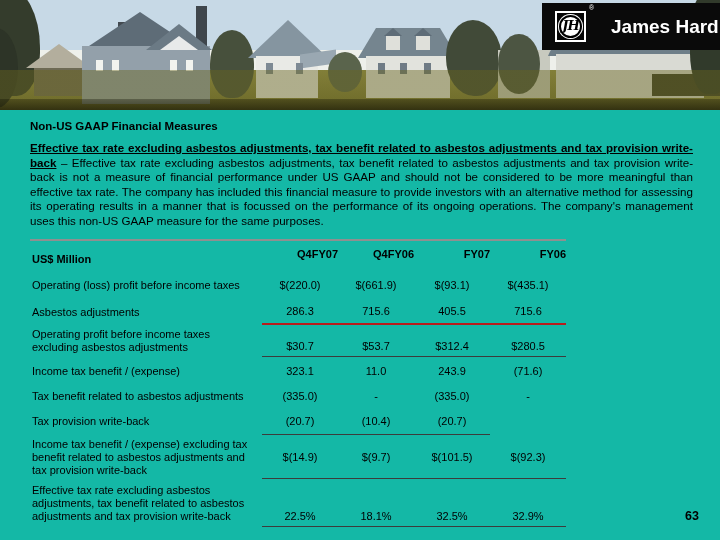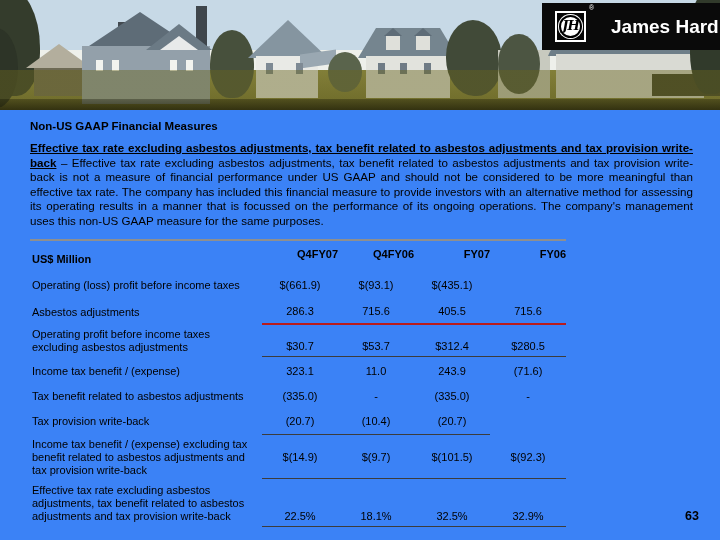--- a/index.html
+++ b/index.html
@@ -1,17 +1,17 @@
 <!DOCTYPE html>
 <html><head>
 <meta charset="utf-8">
 <style>
   html,body{margin:0;padding:0;}
   body{width:720px;height:540px;font-family:"Liberation Sans",sans-serif;background:#fff;overflow:hidden;}
-  .slide{position:relative;width:720px;height:540px;background:#3b82f6;overflow:hidden;}
+  .slide{position:relative;width:720px;height:540px;background:#14b8a6;overflow:hidden;}
 
   
   .photo{position:absolute;top:0;left:0;width:720px;height:110px;overflow:hidden;
     background:linear-gradient(180deg,#c7d9e6 0%,#c7d9e6 45%,#eef0eb 45%,#eef0eb 64%,#97944e 64%,#6f6d31 100%);}
   .photo *{position:absolute;}
   .t-left1{left:-18px;top:-12px;width:58px;height:108px;border-radius:45% 55% 40% 50%;background:#343c2c;}
   .t-left2{left:-26px;top:28px;width:44px;height:80px;border-radius:50%;background:#2d3427;}
   .t-mid1{left:210px;top:30px;width:44px;height:68px;border-radius:50% 50% 45% 45%;background:#47503c;}
   .t-mid2{left:328px;top:52px;width:34px;height:40px;border-radius:50%;background:#5a644c;}
   .t-r1{left:446px;top:20px;width:56px;height:76px;border-radius:48% 52% 45% 50%;background:#414a38;}
@@ -152,20 +152,21 @@
         <span>FY07</span>
       </div>
       <div class="colh">
         <span></span>
         <span>FY06</span>
       </div>
     </div>
 
     <div class="trow r1">
       <div class="lbl">Operating (loss) profit before income taxes</div>
+      <div class="val">$(220.0)</div>
       <div class="val">$(661.9)</div>
       <div class="val">$(93.1)</div>
       <div class="val">$(435.1)</div>
     </div>
 
     <div class="trow r2 rule-gray">
       <div class="lbl">Asbestos adjustments</div>
       <div class="val">286.3</div>
       <div class="val">715.6</div>
       <div class="val">405.5</div>

